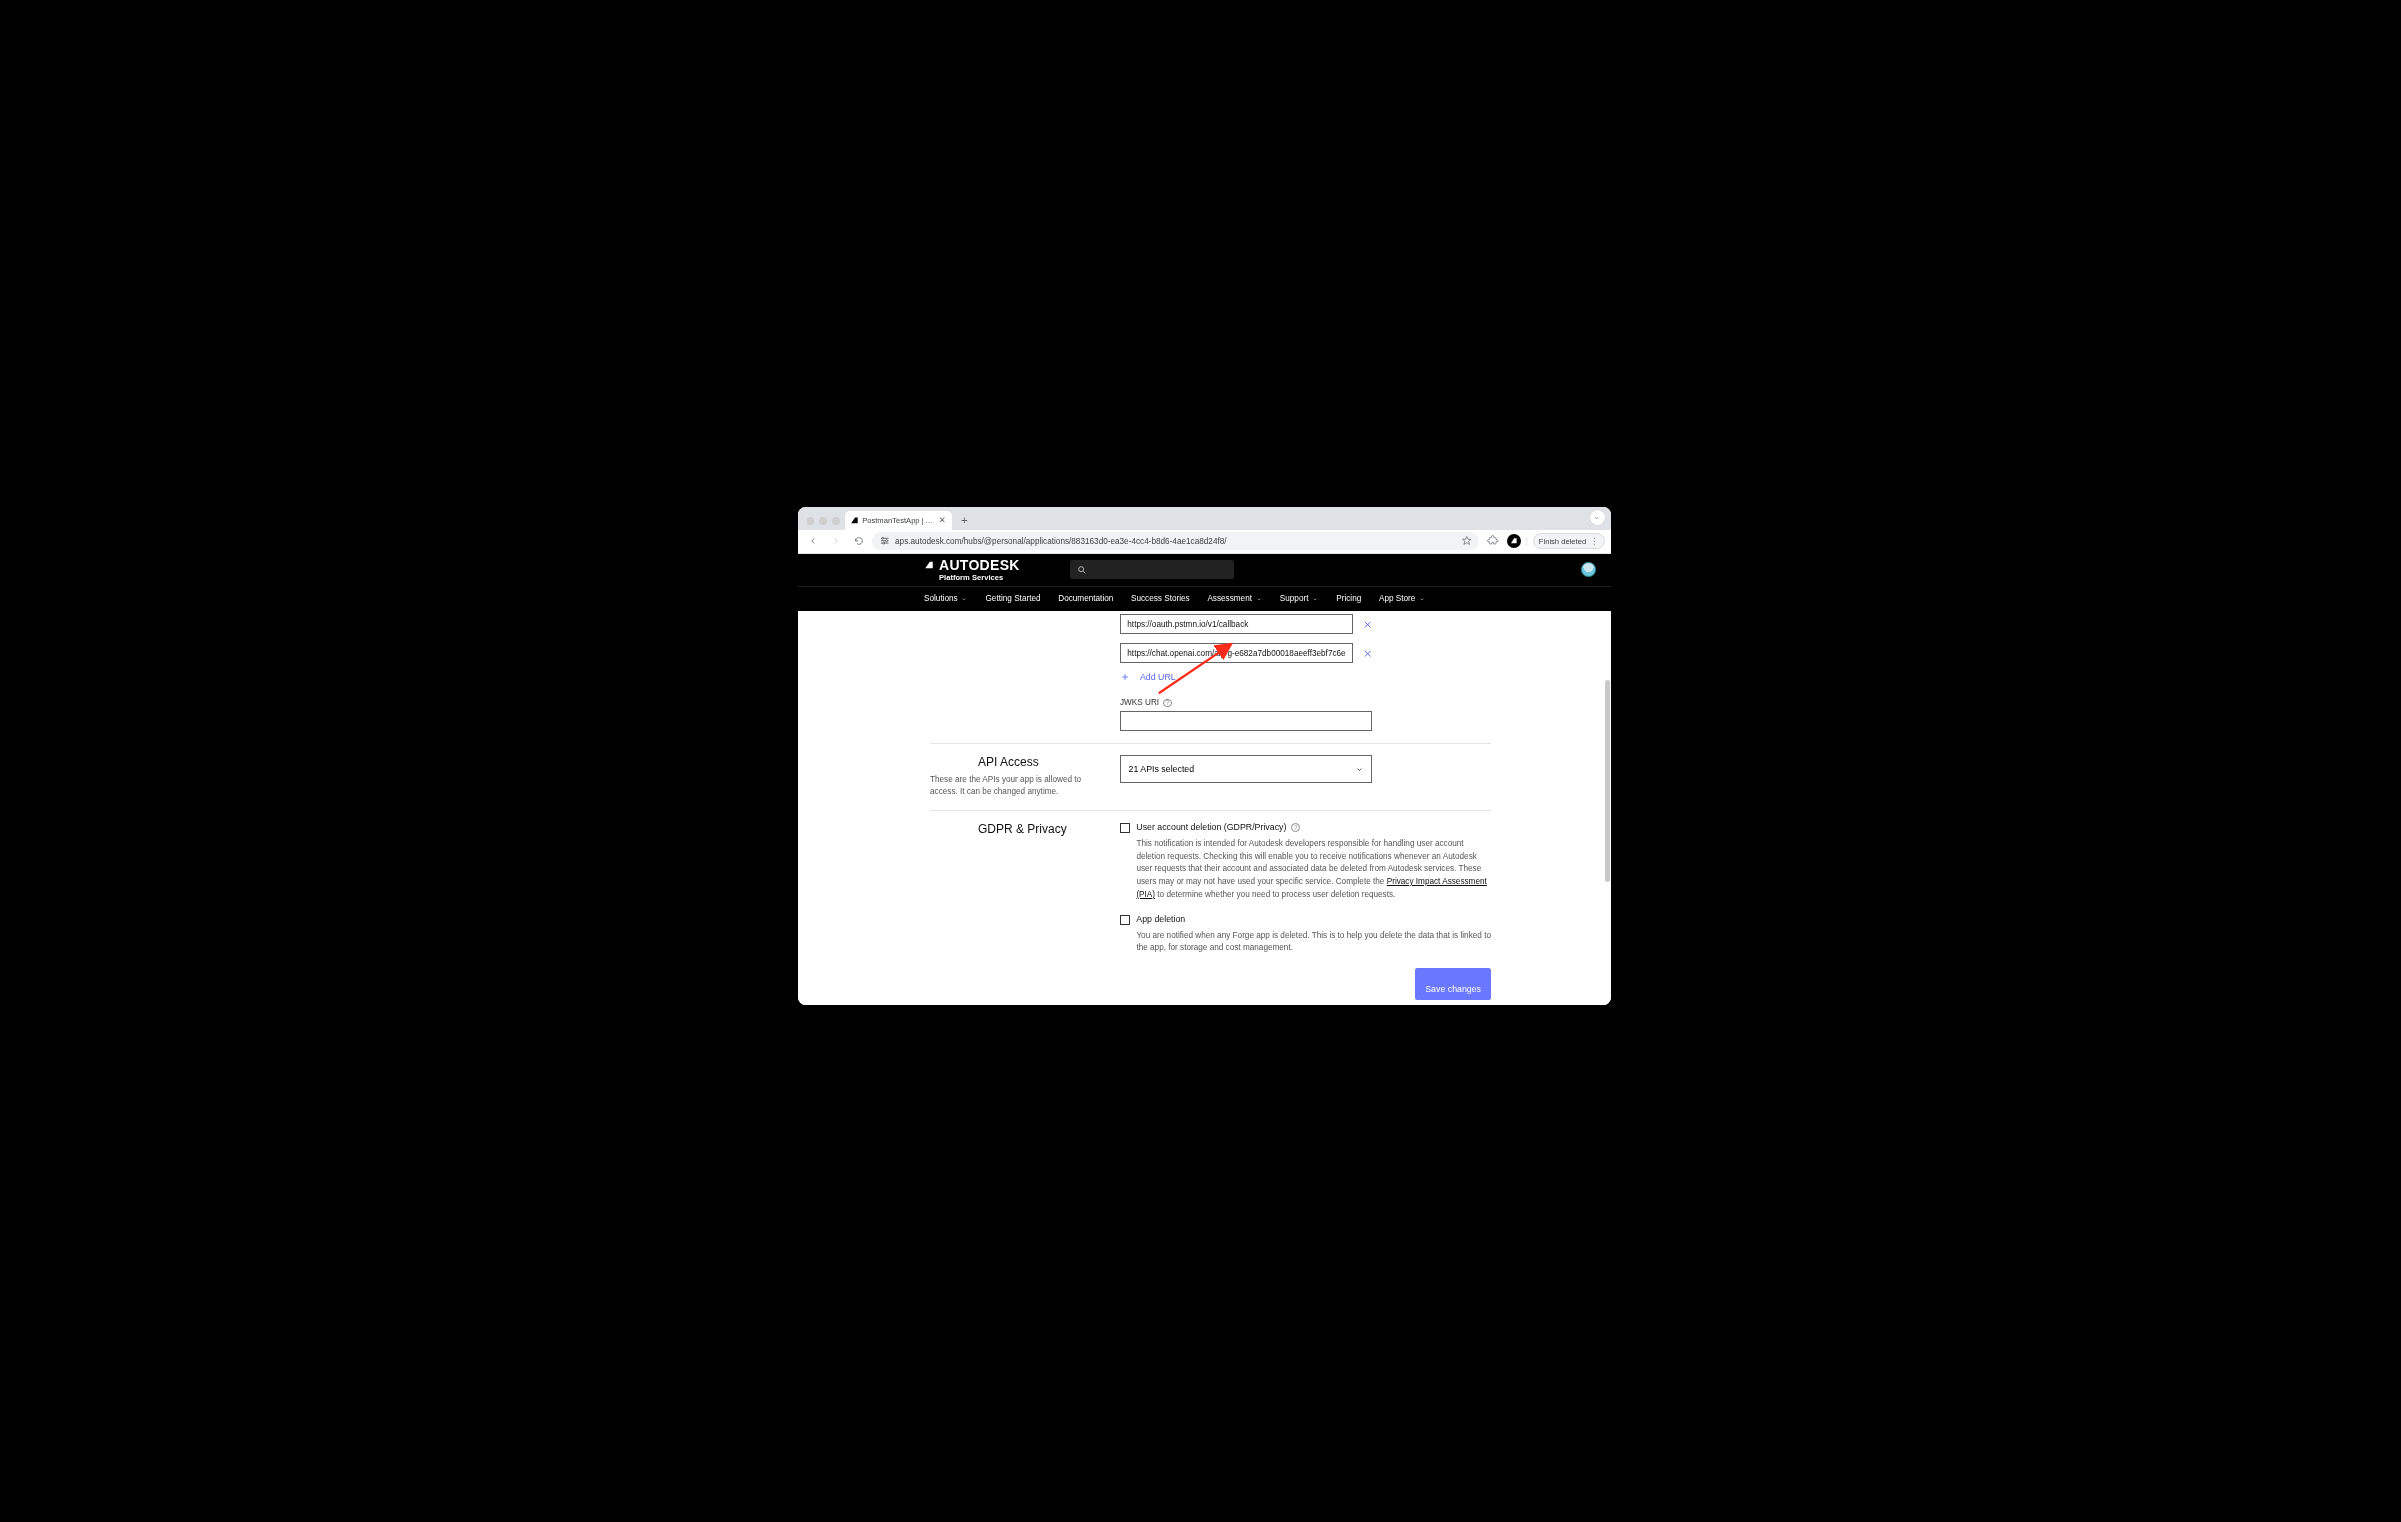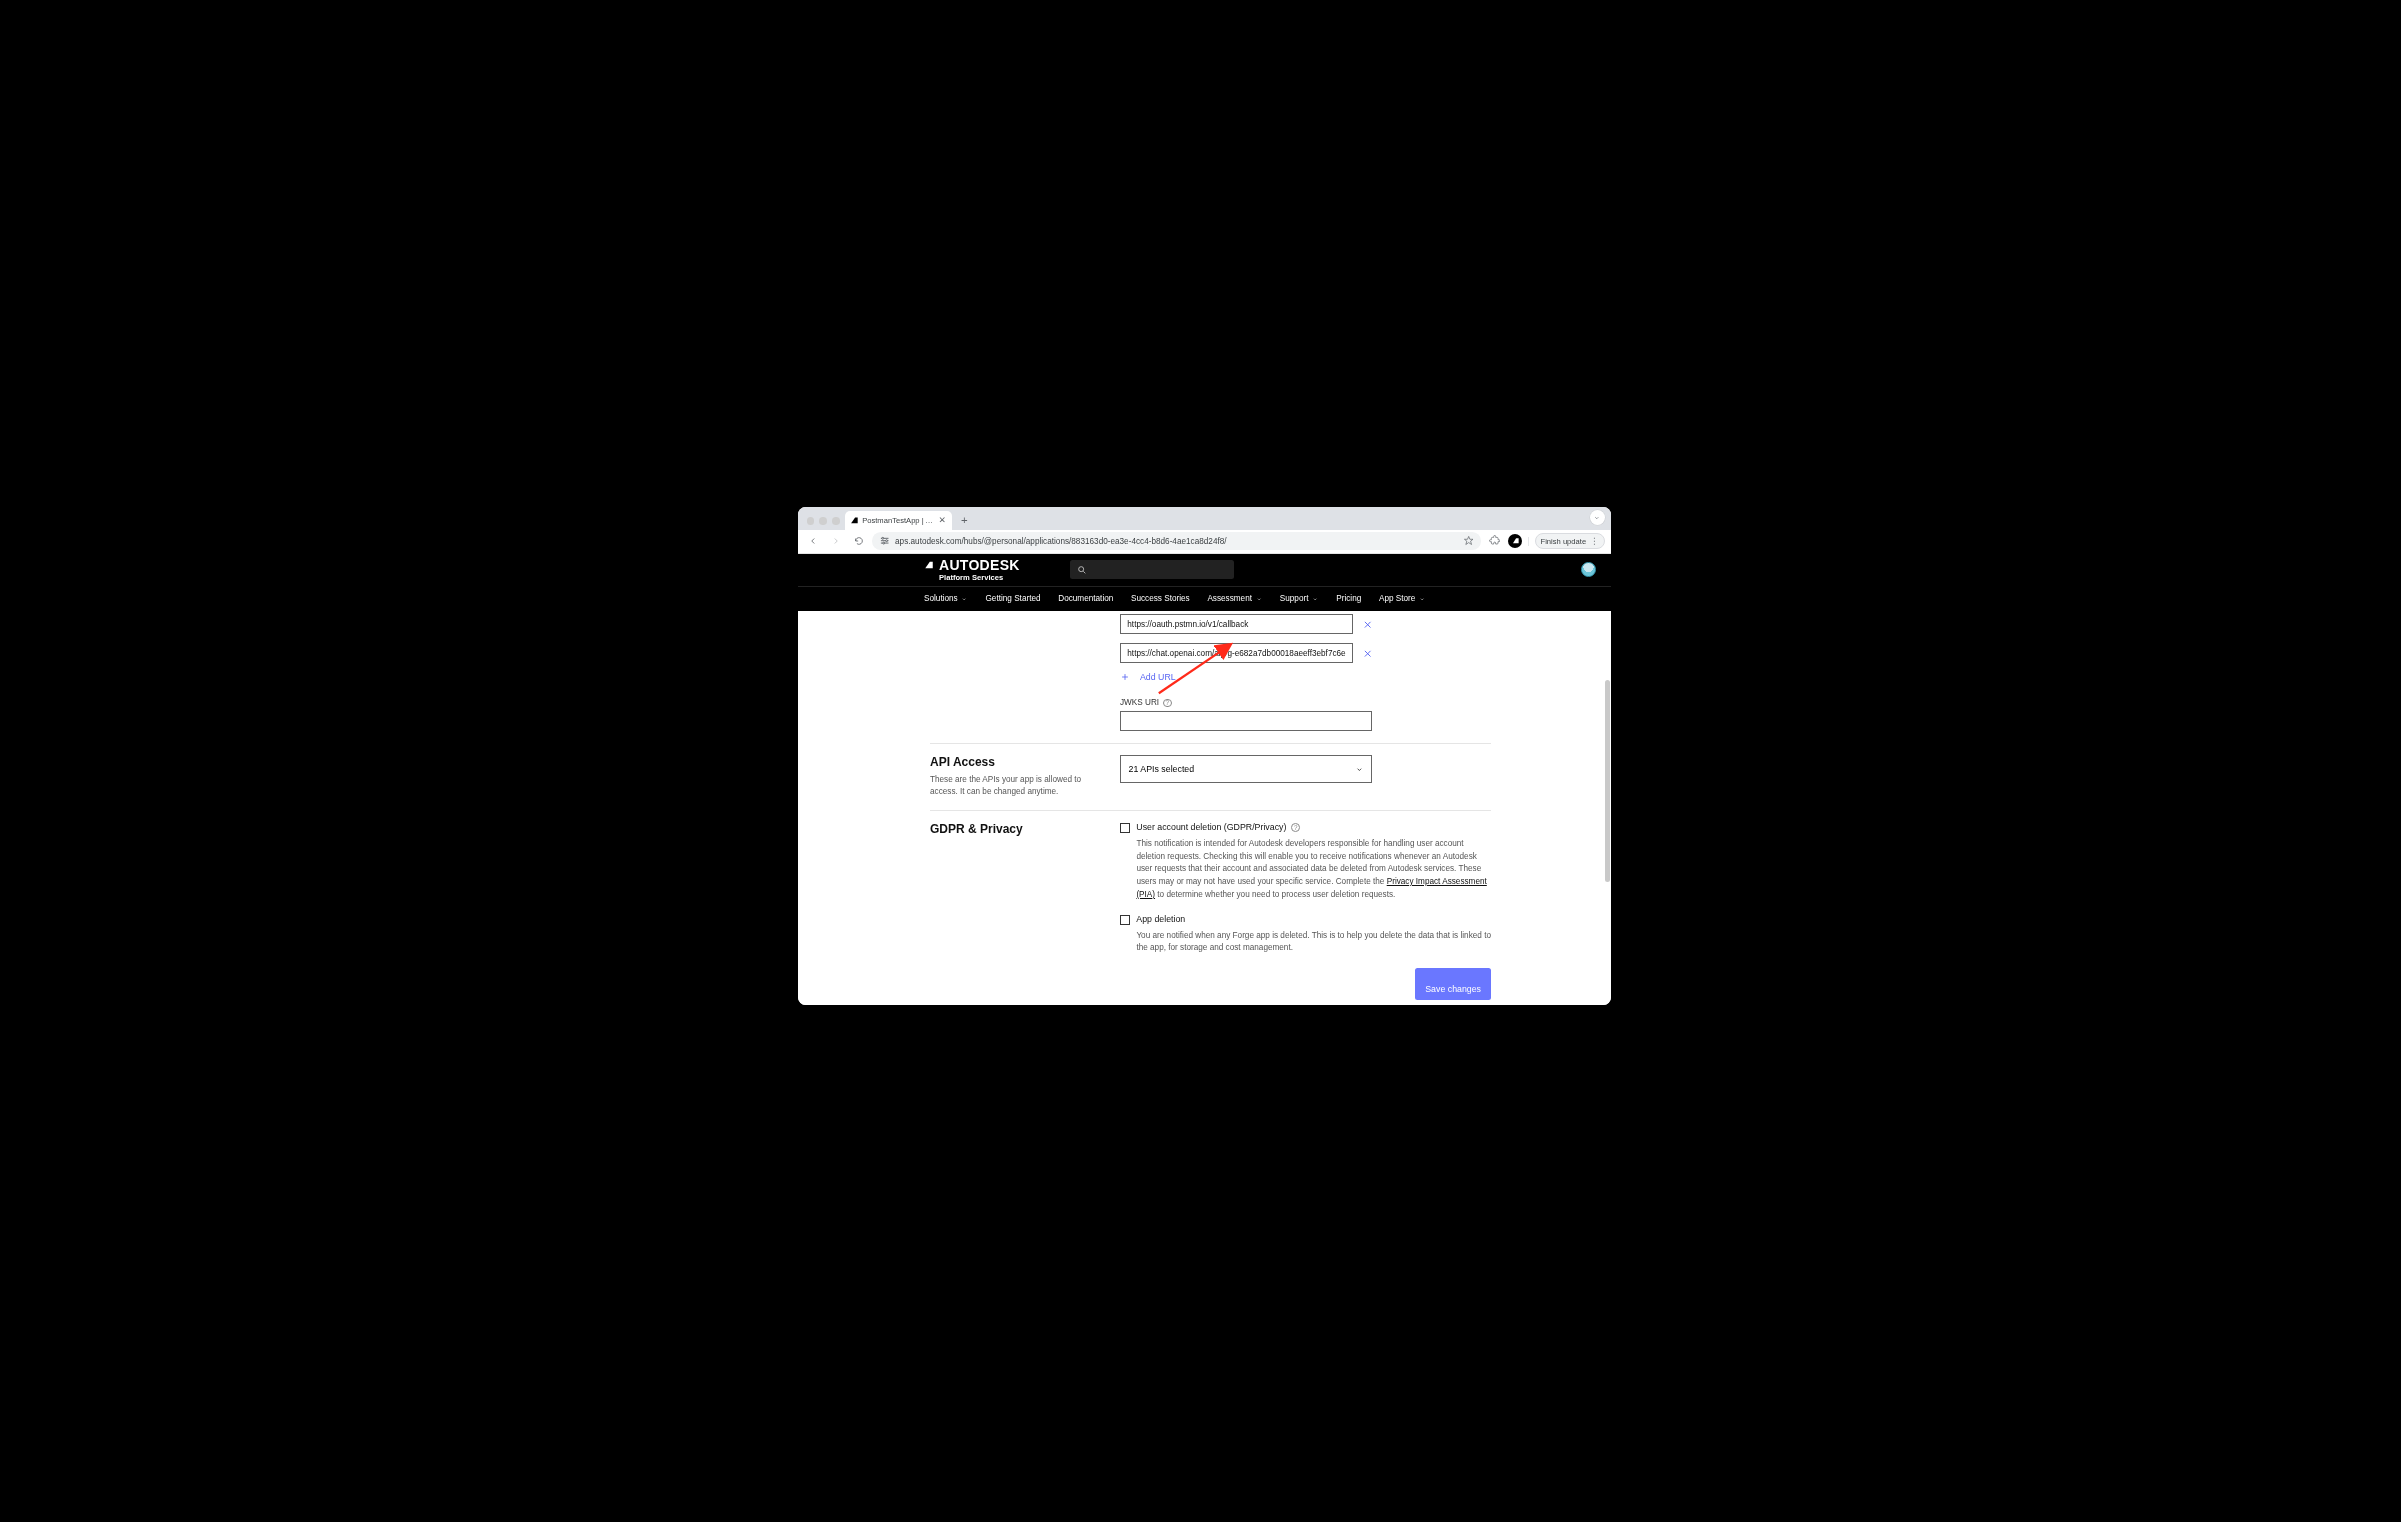--- a/index.html
+++ b/index.html
@@ -140,21 +140,21 @@
     width: 561px;
     padding: 0 0 19px 0;
     margin-left: 6.3px;
   }
   .form-row { display:flex; gap:32px; padding: 11.4px 0; border-top:0.6px solid #e5e5e5;}
   .form-row:first-child{border-top:none;}
   .form-row.noborder{border-top:none;padding-top:3.8px;}
   .left-col { width:158px; }
   .right-col { flex:1; }
 
-  .section-title { font-size:12px;font-weight:700;color:#111;margin-bottom:5px; }
+  .section-title { font-size:12px;font-weight:400;color:#111;margin-bottom:5px;margin-left:48px; }
   .section-desc { font-size:8.2px;color:#555;line-height:1.5; }
 
   .url-row{display:flex;align-items:center;gap:8.8px;margin-bottom:8.8px;}
   .text-input{
     width:233px;height:20px;border:0.6px solid #666;padding:0 6.3px;font-size:8.2px;color:#111;background:#fff;
   }
   .x-btn{width:11.4px;height:11.4px;color:#5865f2;cursor:pointer;}
   .add-url{display:flex;align-items:center;gap:10px;color:#5865f2;font-size:8.8px;cursor:pointer;margin-top:3.8px;}
   .add-url svg{width:10px;height:10px;}
 
@@ -245,21 +245,21 @@
               <path d="M10 3a2 2 0 0 1 4 0v2h3a2 2 0 0 1 2 2v3h2a2 2 0 1 1 0 4h-2v3a2 2 0 0 1-2 2h-3v-2a2 2 0 1 0-4 0v2H7a2 2 0 0 1-2-2v-3H3a2 2 0 1 1 0-4h2V7a2 2 0 0 1 2-2h3z" fill="none" stroke="#5f6368" stroke-width="1.5"></path>
             </svg>
         </div>
         <div class="profile-dot">
           <svg viewBox="0 0 24 24">
               <path d="M3 20 L13 4 L21 4 L21 20 Z"></path>
             </svg>
         </div>
         <span style="color:#dadce0">|</span>
         <div class="finish-update">
-          <span>Finish update</span>
+          <span>Finish deleted</span>
           <span class="dots">⋮</span>
         </div>
       </div>
     </div>
 
     <div class="page">
 
       <div class="page-top" style="padding-left:126px;">
         <div class="brand">
           <div class="brand-row">

